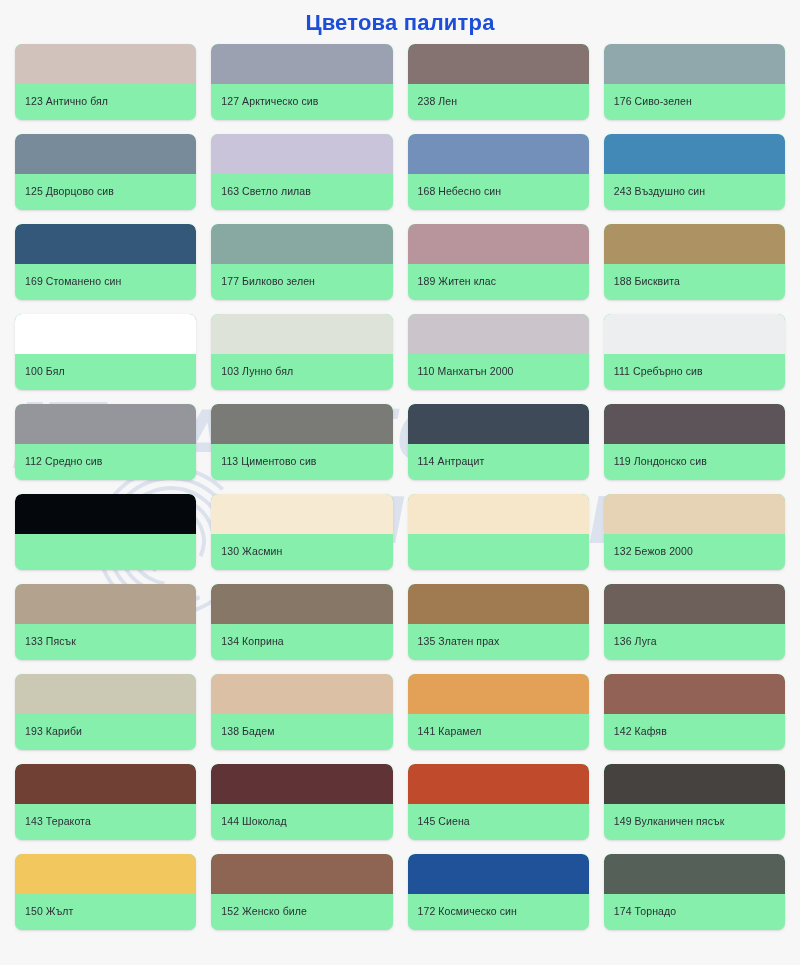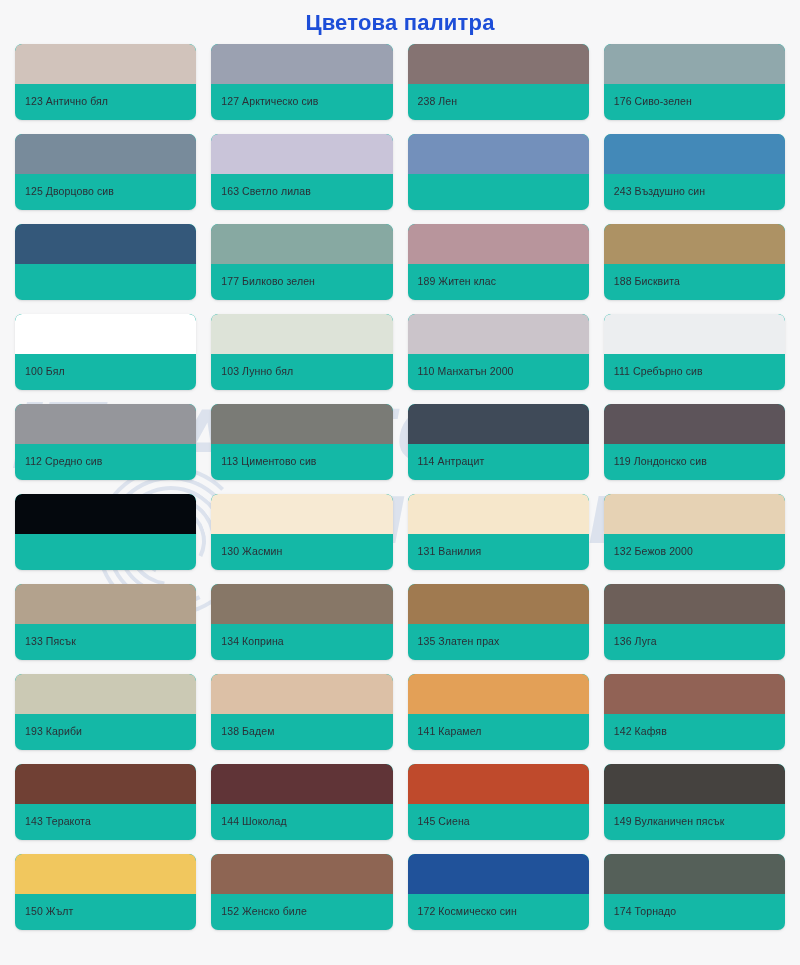--- a/index.html
+++ b/index.html
@@ -105,21 +105,21 @@
     position: relative;
     z-index: 10;
     display: grid;
     grid-template-columns: repeat(4, 1fr);
     column-gap: 15px;
     row-gap: 14px;
     padding: 0 15px 14px 15px;
   }
 
   .color-card {
-    background: #14b8a6;
+    background: #86efac;
     border-radius: 7px;
     overflow: hidden;
     box-shadow: 0 1px 3px rgba(30, 35, 45, 0.10),
                 0 1px 1px rgba(30, 35, 45, 0.05);
     height: 76px;
     display: flex;
     flex-direction: column;
   }
 
   .swatch {
@@ -189,27 +189,29 @@
       <div class="color-card">
         <div class="swatch" style="background: rgb(120, 139, 155);"></div>
         <div class="card-label">125 Дворцово сив</div>
       </div>
       <div class="color-card">
         <div class="swatch" style="background: rgb(201, 196, 217);"></div>
         <div class="card-label">163 Светло лилав</div>
       </div>
       <div class="color-card">
         <div class="swatch" style="background: rgb(115, 144, 187);"></div>
+        <div class="card-label">168 Небесно син</div>
       </div>
       <div class="color-card">
         <div class="swatch" style="background: rgb(67, 137, 184);"></div>
         <div class="card-label">243 Въздушно син</div>
       </div>
       <div class="color-card">
         <div class="swatch" style="background: rgb(52, 88, 122);"></div>
+        <div class="card-label">169 Стоманено син</div>
       </div>
       <div class="color-card">
         <div class="swatch" style="background: rgb(135, 169, 162);"></div>
         <div class="card-label">177 Билково зелен</div>
       </div>
       <div class="color-card">
         <div class="swatch" style="background: rgb(184, 149, 156);"></div>
         <div class="card-label">189 Житен клас</div>
       </div>
       <div class="color-card">
@@ -250,21 +252,20 @@
       </div>
       <div class="color-card">
         <div class="swatch" style="background: rgb(4, 8, 13);"></div>
       </div>
       <div class="color-card">
         <div class="swatch" style="background: rgb(247, 234, 211);"></div>
         <div class="card-label">130 Жасмин</div>
       </div>
       <div class="color-card">
         <div class="swatch" style="background: rgb(246, 231, 203);"></div>
-        <div class="card-label">131 Ванилия</div>
       </div>
       <div class="color-card">
         <div class="swatch" style="background: rgb(230, 210, 180);"></div>
         <div class="card-label">132 Бежов 2000</div>
       </div>
       <div class="color-card">
         <div class="swatch" style="background: rgb(179, 162, 141);"></div>
         <div class="card-label">133 Пясък</div>
       </div>
       <div class="color-card">

